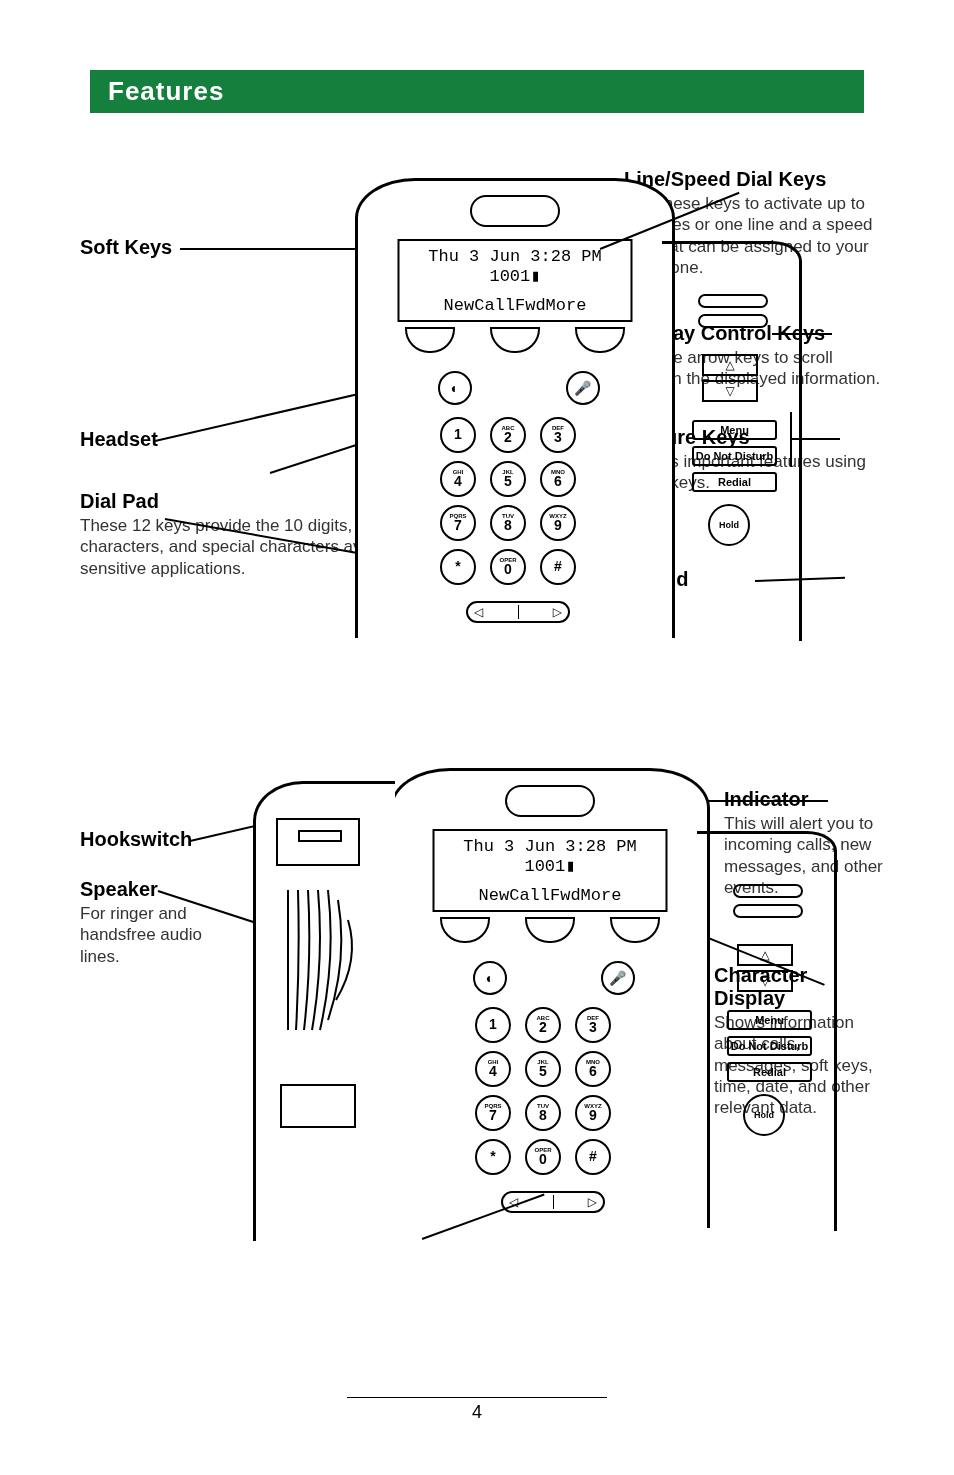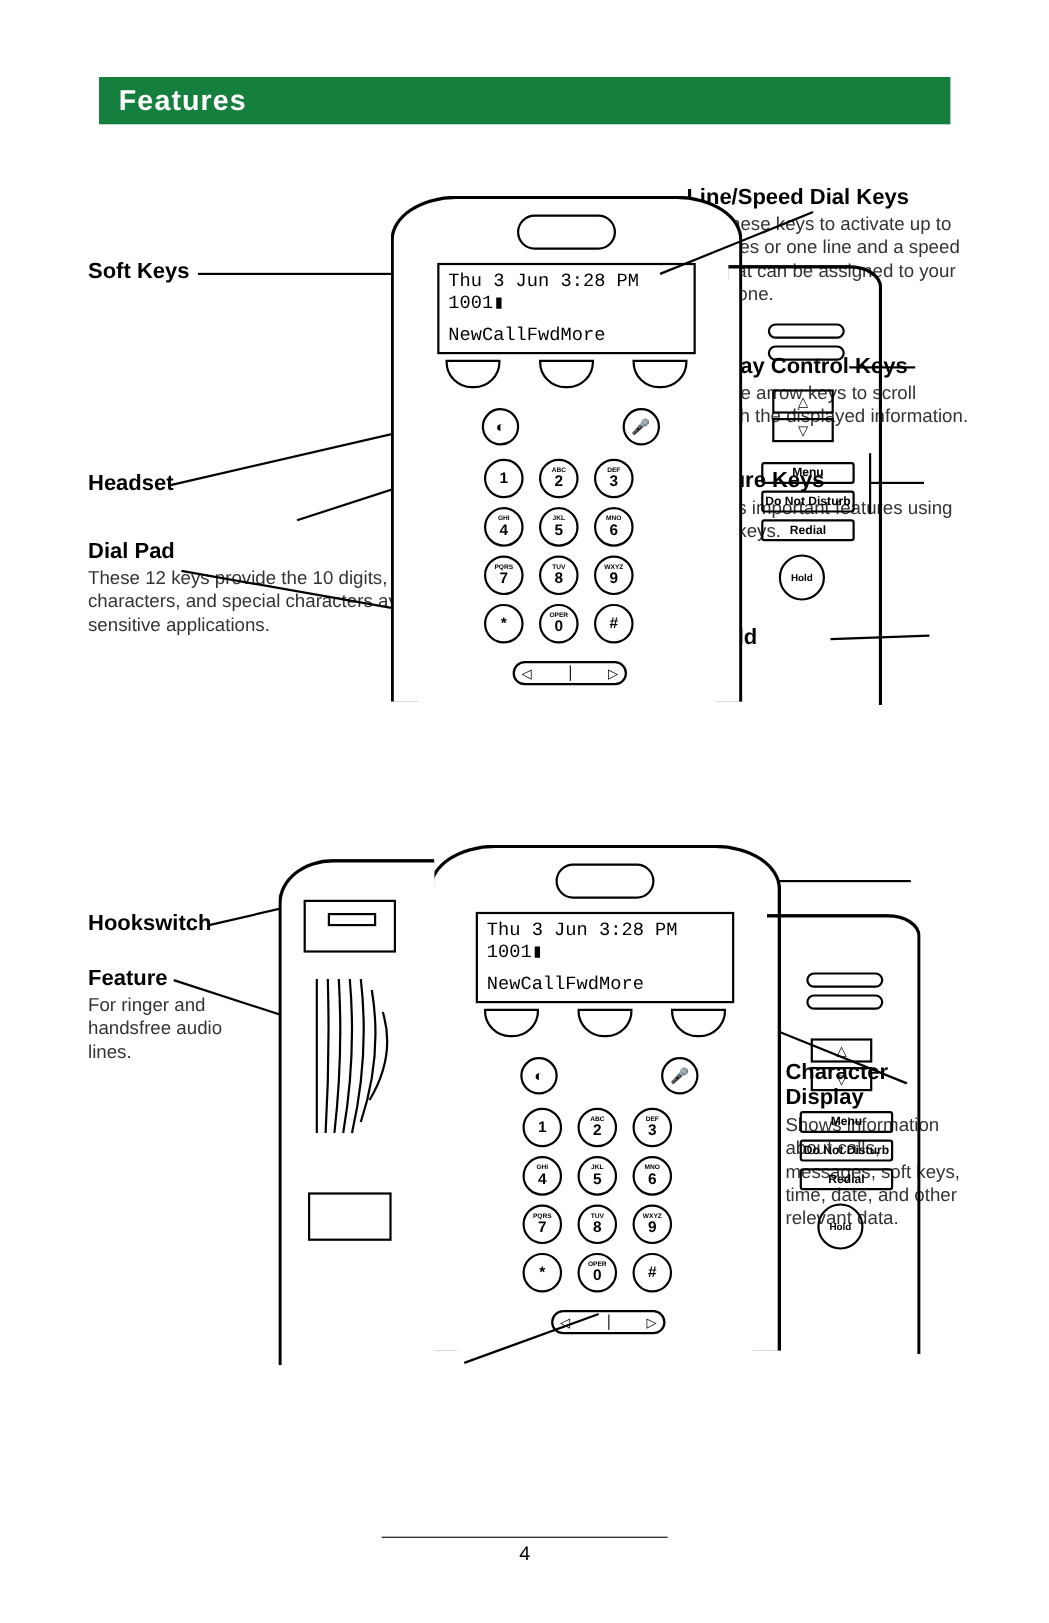--- a/index.html
+++ b/index.html
@@ -51,21 +51,21 @@
     top: 14px; left: 50%; transform: translateX(-50%);
     width: 90px; height: 32px; border: 2px solid #000; border-radius: 16px;
   }
 
   .screen-box {
     position: absolute;
     top: 58px; left: 50%; transform: translateX(-50%);
     width: 235px; border: 2px solid #000; padding: 6px 8px 4px 8px;
     font-family: "Courier New", monospace; font-size: 17px; line-height: 1.2;
   }
-  .screen-row { display: flex; justify-content: flex-start; }
+  .screen-row { display: flex; justify-content: center; }
   .screen-right { text-align: right; }
 
   .softkey-row {
     position: absolute;
     top: 146px; left: 50%; transform: translateX(-50%);
     width: 220px; display: flex; justify-content: space-between;
   }
   .softkey {
     width: 50px; height: 26px; border: 2px solid #000;
     border-top-left-radius: 0; border-top-right-radius: 0;
@@ -318,25 +318,29 @@
 </div>
 
 <div class="diagram-wrap diagram-bottom">
 
   <div class="label" style="left:-10px; top:70px; width:140px;">
     <h3>Hookswitch</h3>
   </div>
   <div class="leader" style="left:100px; top:82px; width:95px; transform-origin:left; transform:rotate(-13deg);"></div>
 
   <div class="label" style="left:-10px; top:120px; width:140px;">
-    <h3>Feature</h3>
+    <h3>Speaker</h3>
     <p>For ringer and handsfree audio lines.</p>
   </div>
   <div class="leader" style="left:68px; top:132px; width:120px; transform-origin:left; transform:rotate(18deg);"></div>
 
+  <div class="label" style="right:-20px; top:30px; width:160px;">
+    <h3>Indicator</h3>
+    <p>This will alert you to incoming calls, new messages, and other events.</p>
+  </div>
   <div class="leader" style="left:524px; top:42px; width:214px;"></div>
 
   <div class="label" style="right:-20px; top:206px; width:170px;">
     <h3>Character Display</h3>
     <p>Shows information about calls, messages, soft keys, time, date, and other relevant data.</p>
   </div>
   <div class="leader" style="left:512px; top:136px; width:240px; transform-origin:left; transform:rotate(22deg);"></div>
 
   <div class="phone bottom">
 

